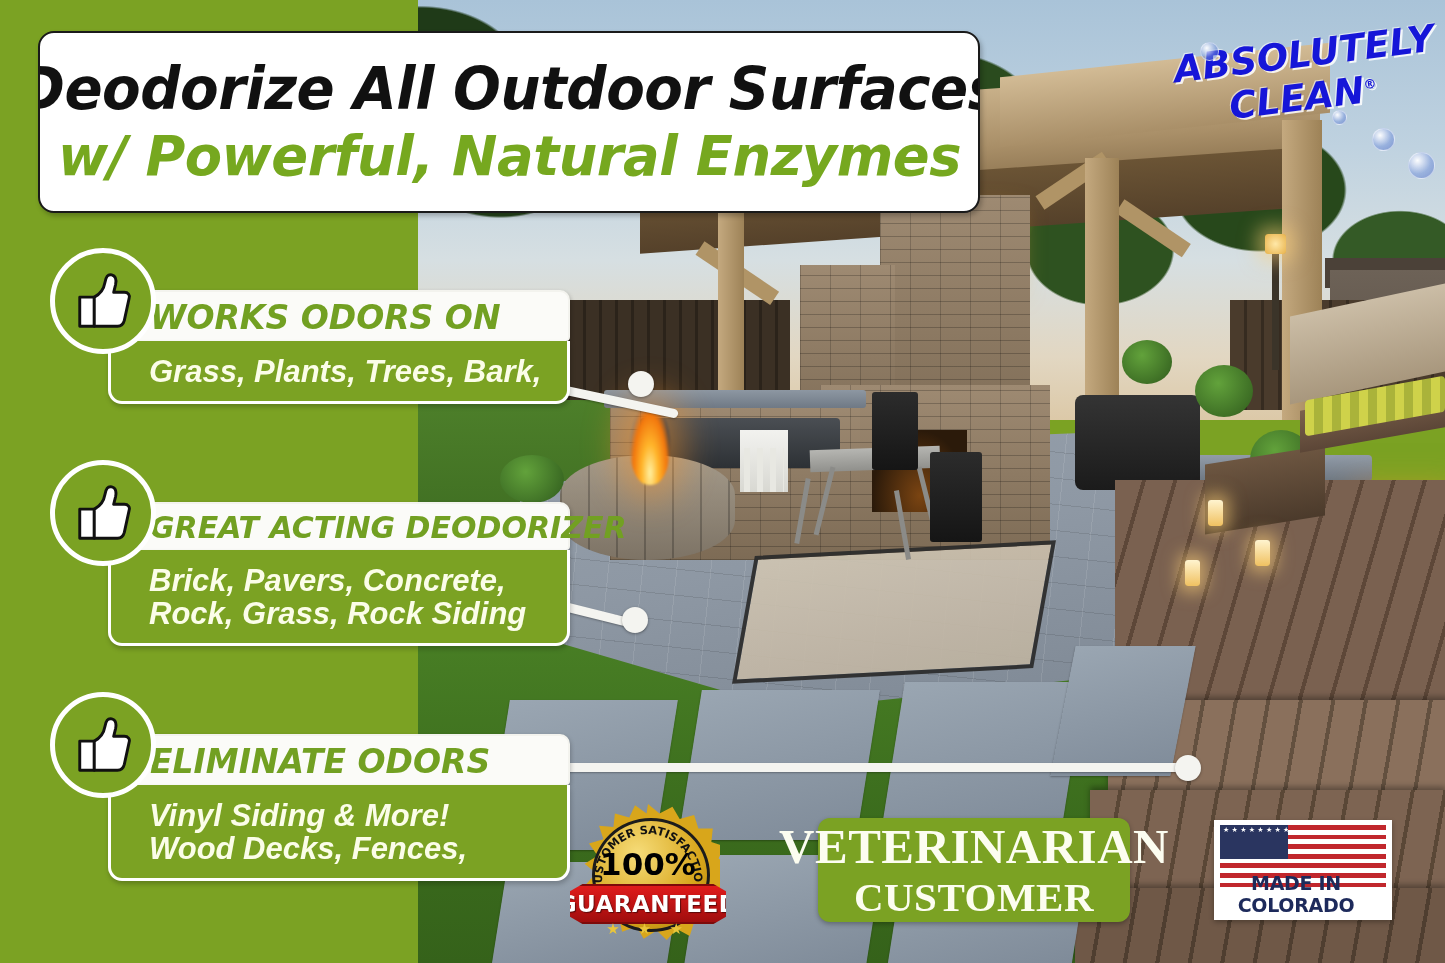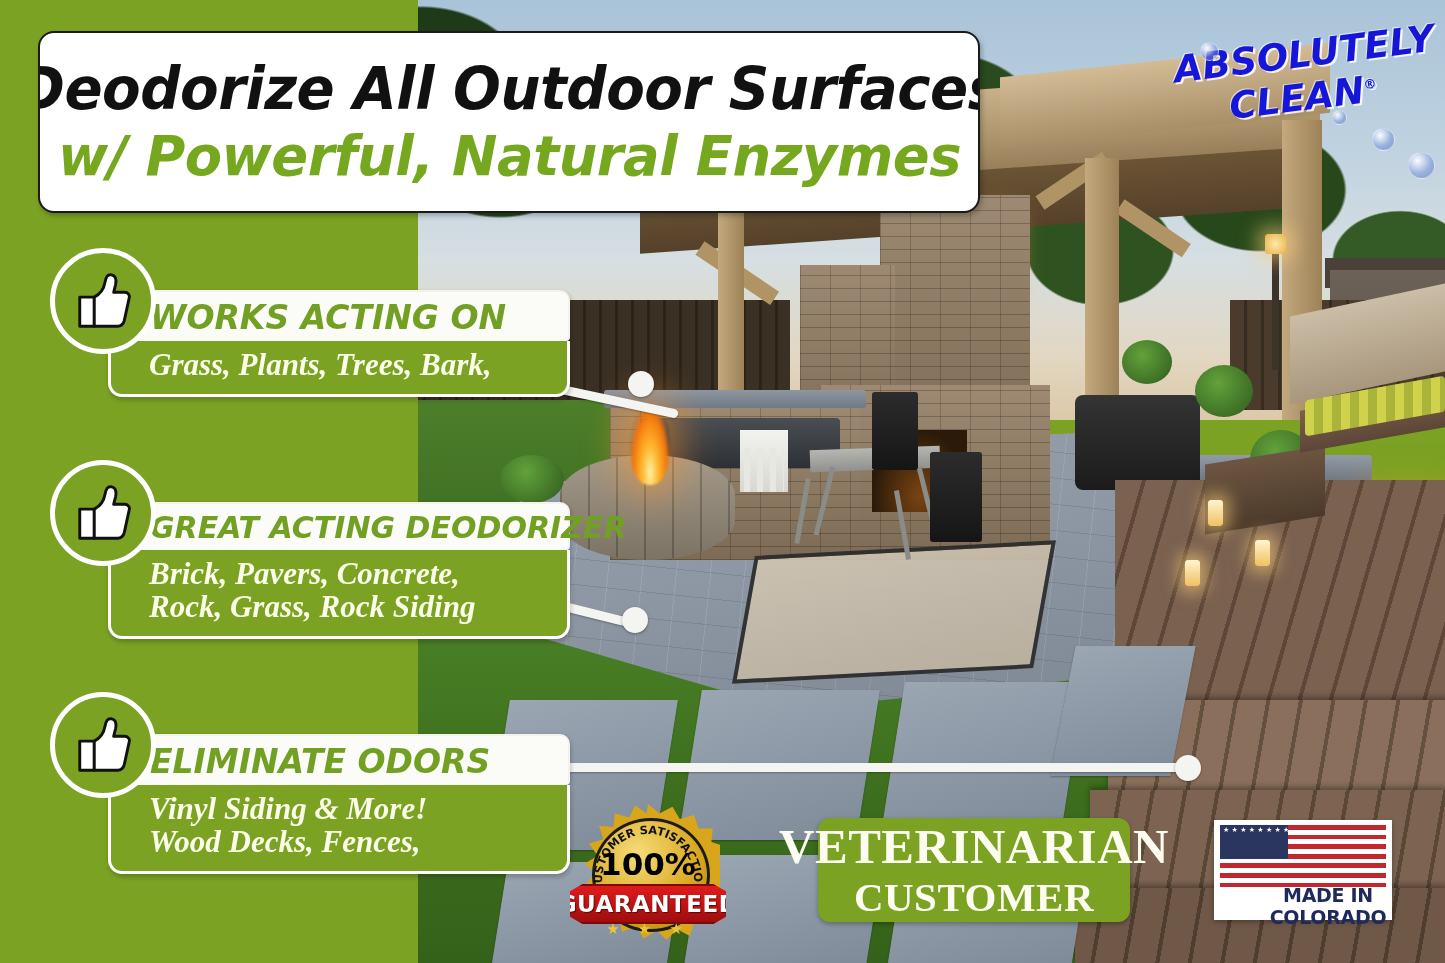--- a/index.html
+++ b/index.html
@@ -220,23 +220,23 @@
     background:#fbfbf8;border-radius:10px 10px 4px 4px;
     border:2px solid #f3f3ee;border-bottom:none;
     padding:9px 6px 7px 40px;
     box-shadow:1px 2px 4px rgba(0,0,0,.22);
     font-family:"DejaVu Sans",sans-serif;font-weight:bold;font-style:italic;
     font-size:33px;color:#72a022;letter-spacing:0px;line-height:1;white-space:nowrap;
   }
   .callout-body{
     background:#7ba223;border:3px solid #ffffff;border-top:none;
     border-radius:0 0 14px 14px;
-    padding:8px 10px 12px 38px;
+    padding:15px 10px 12px 38px;
     box-shadow:1px 3px 5px rgba(0,0,0,.22);
-    font-family:Liberation Serif, serif;font-weight:bold;font-style:italic;
+    font-family:Liberation Sans, sans-serif;font-weight:bold;font-style:italic;
     font-size:31px;color:#fbfde8;line-height:1.06;
   }
   .callout-body div{white-space:nowrap;}
 
   
   .pointer{position:absolute;background:#f4f4f0;height:9px;border-radius:5px;
     transform-origin:left center;box-shadow:0 1px 2px rgba(0,0,0,.3);z-index:1;}
   .pointer-dot{position:absolute;width:26px;height:26px;border-radius:50%;
     background:#f4f4f0;box-shadow:0 1px 3px rgba(0,0,0,.35);z-index:1;}
 
@@ -272,23 +272,23 @@
   .vet .v2{font-size:41px;margin-top:6px;}
 
   .flagbox{position:absolute;left:1214px;top:820px;width:178px;height:100px;
     background:#fff;box-shadow:0 2px 5px rgba(0,0,0,.3);}
   .flag{position:absolute;left:6px;top:5px;width:166px;height:62px;
     background:repeating-linear-gradient(180deg,#c1272d 0px,#c1272d 4.8px,#ffffff 4.8px,#ffffff 9.6px);}
   .canton{position:absolute;left:6px;top:5px;width:68px;height:34px;background:#2a3560;}
   .canton-stars{position:absolute;left:6px;top:5px;width:68px;height:34px;
     color:#fff;font-size:7px;line-height:6.5px;letter-spacing:2.3px;
     padding:2px 0 0 3px;box-sizing:border-box;overflow:hidden;}
-  .flag-label{position:absolute;left:0;top:64px;width:164px;text-align:center;
+  .flag-label{position:absolute;left:0;top:52px;width:164px;text-align:center;
     font-family:"DejaVu Sans",sans-serif;font-weight:bold;font-size:19px;color:#1d2a5b;
-    letter-spacing:-0.3px;padding-left:32px;}
+    letter-spacing:-0.3px;}
 </style>
 </head>
 <body>
 
 <div class="ad">
 
   <div class="photo">
     <div class="sky"></div>
     <div class="treeline"></div>
     <div class="treeline2"></div>
@@ -396,21 +396,21 @@
   <div class="bubble" style="left:1332px;top:110px;width:13px;height:13px;"></div>
 
   <div class="feature" style="top:248px;">
     <div class="thumb-circle">
       <svg viewBox="0 0 64 64" aria-hidden="true">
         <path d="M8 28h15v30H8z" fill="#fff" stroke="#111" stroke-width="3" stroke-linejoin="round"></path>
         <path d="M23 28c6-3 10-9 11-15 1-6 3-9 7-8 4 1 5 5 4 10l-2 8h11c4 0 6 3 5 6l-5 23c-1 4-3 6-7 6H23z" fill="#fff" stroke="#111" stroke-width="3" stroke-linejoin="round"></path>
       </svg>
     </div>
     <div class="callout">
-      <div class="callout-title">WORKS ACTING ON</div>
+      <div class="callout-title">WORKS ODORS ON</div>
       <div class="callout-body">
         <div>Grass, Plants, Trees, Bark,</div>
       </div>
     </div>
   </div>
 
   <div class="feature" style="top:460px;">
     <div class="thumb-circle">
       <svg viewBox="0 0 64 64" aria-hidden="true">
         <path d="M8 28h15v30H8z" fill="#fff" stroke="#111" stroke-width="3" stroke-linejoin="round"></path>

